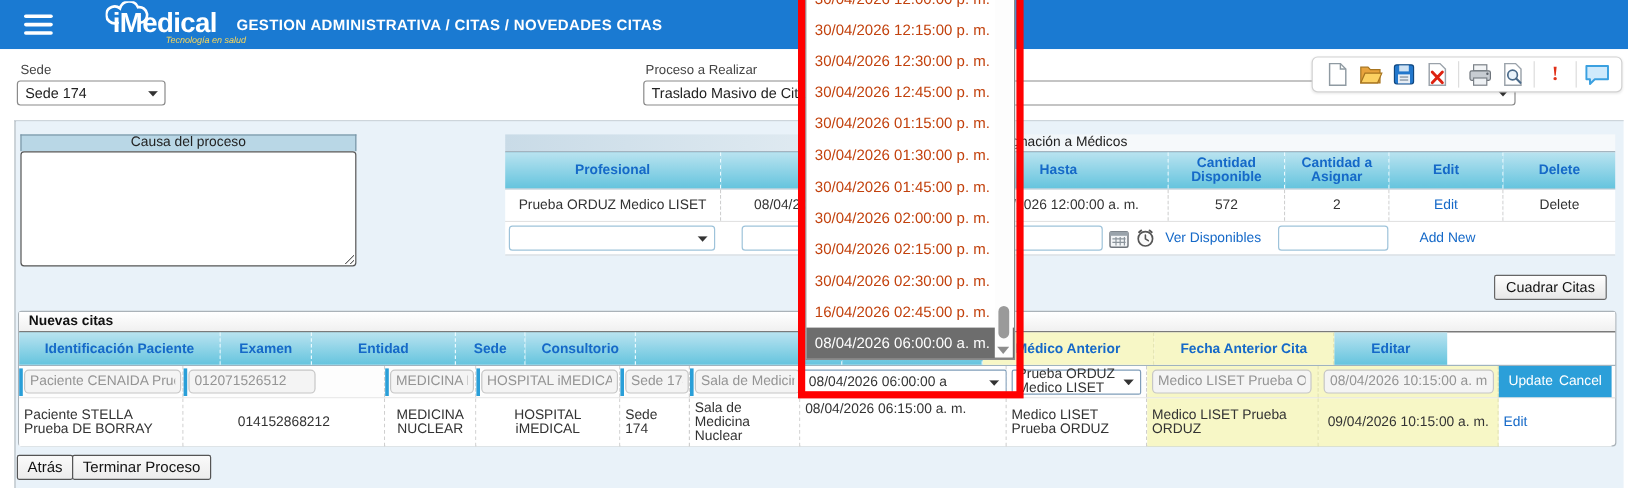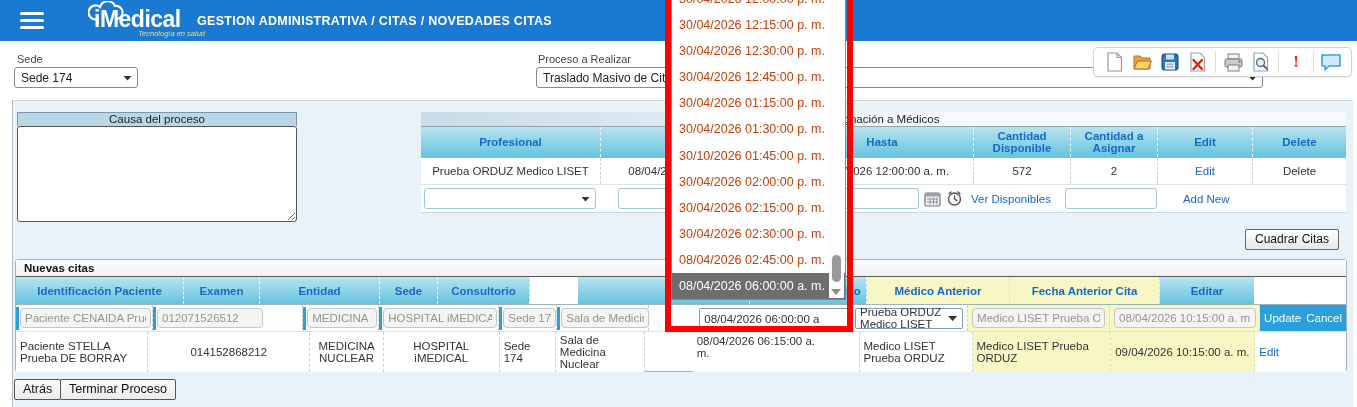--- a/index.html
+++ b/index.html
@@ -52,21 +52,21 @@
   .selbox { height:21px; border:1px solid #9ec3da; border-radius:3px; background:#fff; position:relative; display:flex; align-items:center; padding:0 18px 0 6px; font-size:11.5px; color:#333; cursor:pointer; }
   .mini-ic { margin-left:5px; cursor:pointer; display:flex; align-items:center; }
 
   .cuadrar { position:absolute; left:1232px; top:128px; font-size:12px; padding:2px 9px 3px; background:linear-gradient(#ffffff,#e7e7e7); border:1px solid #666; border-radius:2px; color:#111; cursor:pointer; font-family:"Liberation Sans",sans-serif; }
 
   
   .nuevas { position:absolute; left:2px; top:158px; width:1332px; height:113px; background:#fff; border:1px solid #aab2b8; border-radius:3px; }
   .nuevas-title { height:17px; background:linear-gradient(#ffffff,#f0f0f0); border-bottom:1px solid #5a5a5a; font-size:11.5px; font-weight:bold; color:#111; padding:2px 0 0 8px; }
   .nv-hdr { height:28px; border-bottom:1px solid #9fb3bf; }
   .ycell { background:#f7f7c6 !important; border-right:1px dashed #e0e0b0 !important; }
-  .n1{width:137px;} .n2{width:168px;} .n3{width:76px;} .n4{width:120px;} .n5{width:58px;} .n6{width:92px;} .n7{width:172px;margin-left:48px;} .n8{width:117px;} .n9{width:143px;} .n10{width:150px;} .n11{width:94px;}
+  .n1{width:137px;} .n2{width:168px;} .n3{width:76px;} .n4{width:120px;} .n5{width:58px;} .n6{width:92px;} .n7{width:172px;} .n8{width:117px;} .n9{width:143px;} .n10{width:150px;} .n11{width:94px;}
   .nv-row1 { height:27px; background:#fdfdfd; border-bottom:1px solid #e0e0e0; }
   .nv-row1 .dcell { background:#fdfdfd; position:relative; }
   .nv-row2 { min-height:40px; }
   .gin { height:20px; background:#f4f4f4; border:1px solid #c6c6c6; border-radius:4px; color:#949494; font-size:11.5px; padding:0 4px; font-family:"Liberation Sans",sans-serif; white-space:nowrap; overflow:hidden; }
   .ibeam { position:absolute; left:0px; top:2px; width:3px; height:23px; background:#2a9fd8; }
   .cell-left { justify-content:flex-start !important; text-align:left !important; }
   .upd-cell { background:#2b9fd9 !important; color:#fff; font-size:11.5px; display:flex; align-items:center; justify-content:center; gap:5px; }
   .upd-cell span { color:#fff; cursor:pointer; }
   .graysel { height:21px; border:1px solid #7f9db9; border-radius:2px; background:#fff; position:relative; display:flex; align-items:center; padding:0 16px 0 4px; font-size:11.5px; color:#333; cursor:pointer; }
 
@@ -315,25 +315,25 @@
     <button class="footer-btn" style="left:47px; top:278px;">Terminar Proceso</button>
   </div>
 
   <div class="dd-list">
     <div class="dd-item">30/04/2026 12:00:00 p. m.</div>
     <div class="dd-item">30/04/2026 12:15:00 p. m.</div>
     <div class="dd-item">30/04/2026 12:30:00 p. m.</div>
     <div class="dd-item">30/04/2026 12:45:00 p. m.</div>
     <div class="dd-item">30/04/2026 01:15:00 p. m.</div>
     <div class="dd-item">30/04/2026 01:30:00 p. m.</div>
-    <div class="dd-item">30/10/2026 01:45:00 p. m.</div>
+    <div class="dd-item">30/04/2026 01:45:00 p. m.</div>
     <div class="dd-item">30/04/2026 02:00:00 p. m.</div>
     <div class="dd-item">30/04/2026 02:15:00 p. m.</div>
     <div class="dd-item">30/04/2026 02:30:00 p. m.</div>
-    <div class="dd-item">08/04/2026 02:45:00 p. m.</div>
+    <div class="dd-item">16/04/2026 02:45:00 p. m.</div>
     <div class="dd-item sel-item">08/04/2026 06:00:00 a. m.</div>
     <div class="dd-scroll">
       <div class="dd-thumb"></div>
       <div class="dd-arrow"></div>
     </div>
   </div>
   <div class="red-box"></div>
 
 </div>
 

